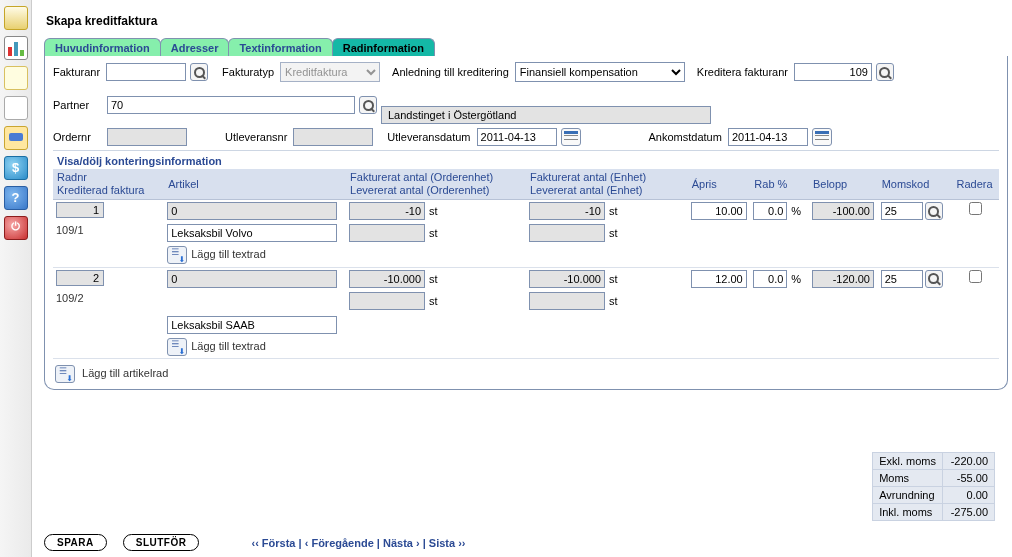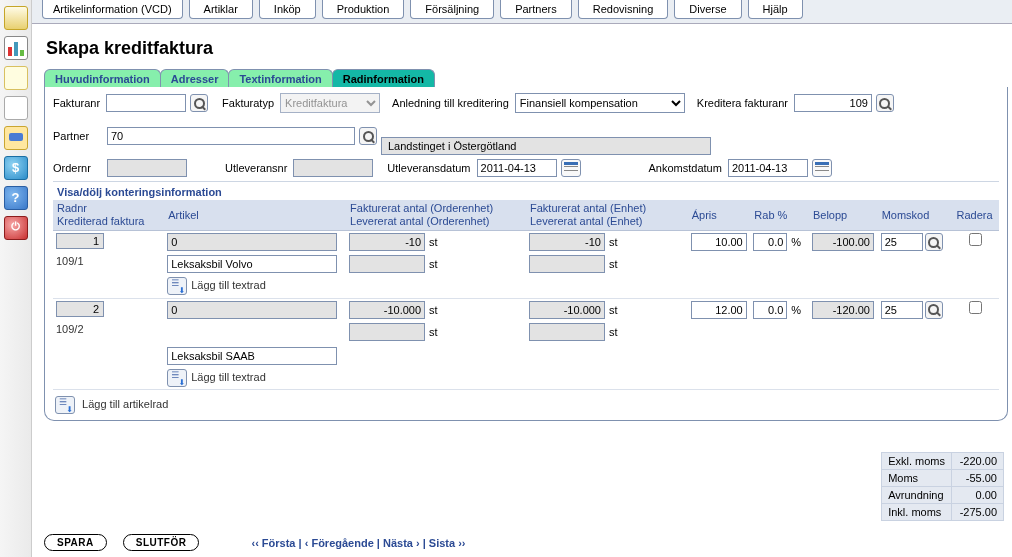--- a/index.html
+++ b/index.html
@@ -25,21 +25,21 @@
 .ic-pow::after{content:"⏻";position:absolute;left:0;right:0;top:3px;text-align:center;color:#fff;font-weight:bold;font-size:11px;}
 
 .main { position: absolute; left: 32px; right: 0; top: 0; bottom: 0; }
 
 
 .menu { height: 24px; background: #eaeef3; border-bottom: 1px solid #aab; padding-left: 10px; display: flex; align-items: flex-start; }
 .menu-item { background: #fff; border: 1px solid #7f91af; border-top: none; padding: 3px 14px 3px 14px; margin-right: 6px; font-size: 11px; cursor: pointer; border-radius: 0 0 4px 4px; }
 .menu-item.wide{padding:3px 10px;}
 
 
-h1 { font-size: 18px; font-weight: bold; margin: 14px 0 10px 14px; color: #000; }
+h1 { font-size: 12px; font-weight: bold; margin: 14px 0 10px 14px; color: #000; }
 
 
 .tabstrip{margin-left:12px;display:flex;align-items:flex-end;}
 .tab{padding:3px 10px 2px;border:1px solid #7f91af;border-bottom:none;border-radius:6px 6px 0 0;background:#86efac;color:#2b4a94;font-weight:bold;font-size:11px;margin-right:-1px;cursor:pointer;}
 .tab.active{background:#14b8a6;color:#000;position:relative;z-index:2;}
 
 .panel{border:1px solid #7f91af;border-top:none;border-radius:0 0 10px 10px;margin:0 4px 0 12px;padding:6px 8px 4px;}
 
 
 .row{display:flex;align-items:center;gap:4px;margin-bottom:4px;flex-wrap:nowrap;}
@@ -69,21 +69,21 @@
 .cell-in{display:inline-flex;align-items:center;gap:2px;}
 .unit{font-size:11px;margin-left:2px;}
 .addbtn{width:20px;height:18px;border:1px solid #7f91af;border-radius:3px;background:#eef2f8;cursor:pointer;position:relative;display:inline-block;vertical-align:middle;margin-right:4px;}
 .addbtn::before{content:"☰";position:absolute;left:3px;top:0;font-size:9px;color:#4a6aa9;}
 .addbtn::after{content:"⬇";position:absolute;right:1px;bottom:-1px;font-size:8px;color:#2a6fd4;}
 .addtxt{color:#333;font-size:11px;}
 input[type=checkbox]{width:13px;height:13px;}
 
 
 .bottom{position:absolute;left:12px;right:4px;bottom:6px;}
-.totals{position:absolute;right:4px;bottom:30px;border-collapse:collapse;border-radius:28px;}
+.totals{position:absolute;right:13px;bottom:30px;border-collapse:collapse;border-radius:28px;}
 .totals td{background:#e4e9f1;border:1px solid #c9d2e1;padding:2px 6px;font-size:11px;}
 .totals td.v{text-align:right;width:52px;}
 .actionbar{display:flex;align-items:center;gap:16px;}
 .btn{border:1.5px solid #000;border-radius:10px;background:#fff;padding:2px 12px;font-size:10px;font-weight:bold;letter-spacing:0.5px;cursor:pointer;}
 .pager{color:#2b4a94;font-weight:bold;font-size:11px;}
 .pager span{cursor:pointer;}
 </style>
 </head>
 <body>
 
@@ -94,31 +94,20 @@
     </span>
   <span class="ic ic-note"></span>
   <span class="ic ic-doc"></span>
   <span class="ic ic-truck"></span>
   <span class="ic ic-coin"></span>
   <span class="ic ic-help"></span>
   <span class="ic ic-pow"></span>
 </div>
 
 <div class="main">
-  <div class="menu">
-    <div class="menu-item wide">Artikelinformation (VCD)</div>
-    <div class="menu-item">Artiklar</div>
-    <div class="menu-item">Inköp</div>
-    <div class="menu-item">Produktion</div>
-    <div class="menu-item">Försäljning</div>
-    <div class="menu-item">Partners</div>
-    <div class="menu-item">Redovisning</div>
-    <div class="menu-item">Diverse</div>
-    <div class="menu-item">Hjälp</div>
-  </div>
 
   <h1>Skapa kreditfaktura</h1>
 
   <div class="tabstrip">
     <div class="tab">Huvudinformation</div>
     <div class="tab">Adresser</div>
     <div class="tab">Textinformation</div>
     <div class="tab active">Radinformation</div>
   </div>
 

